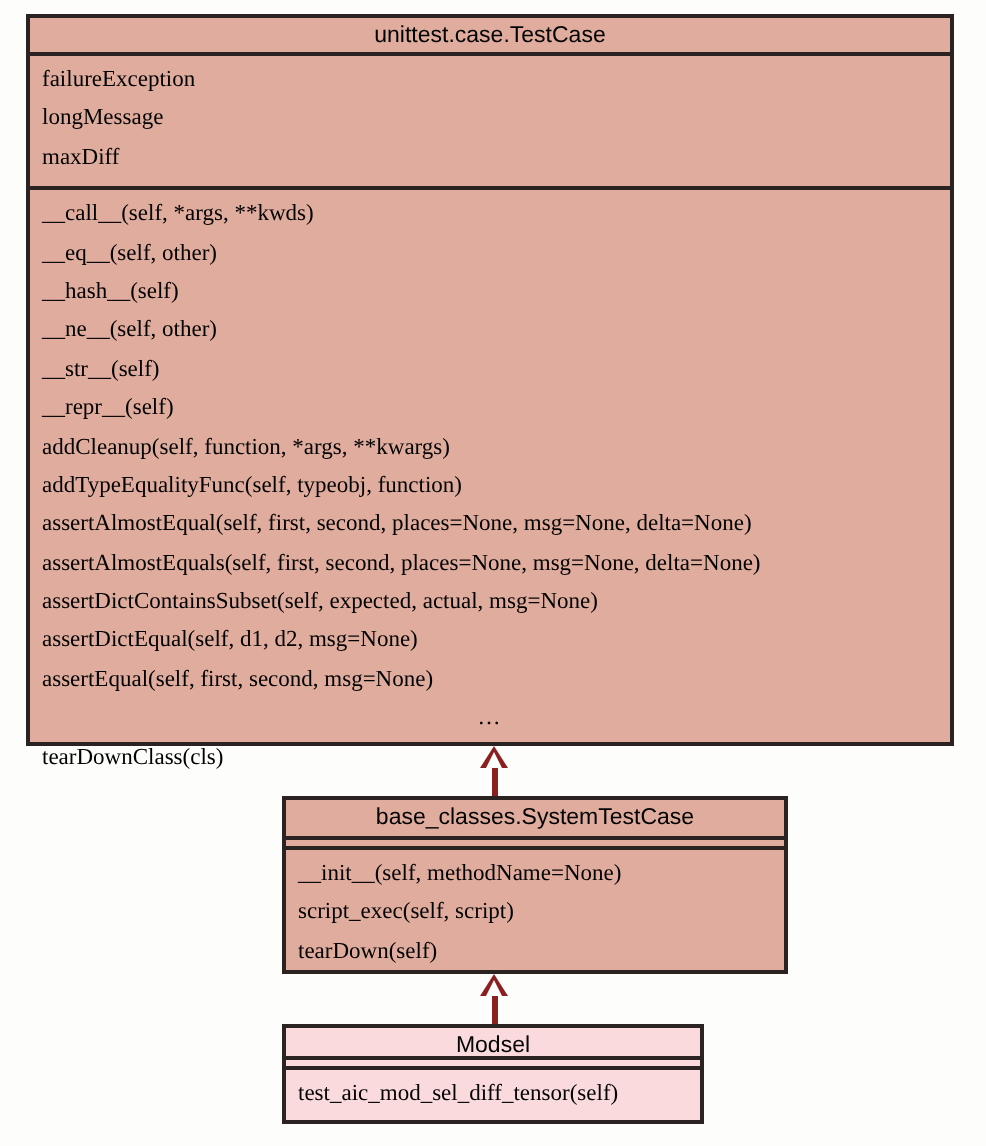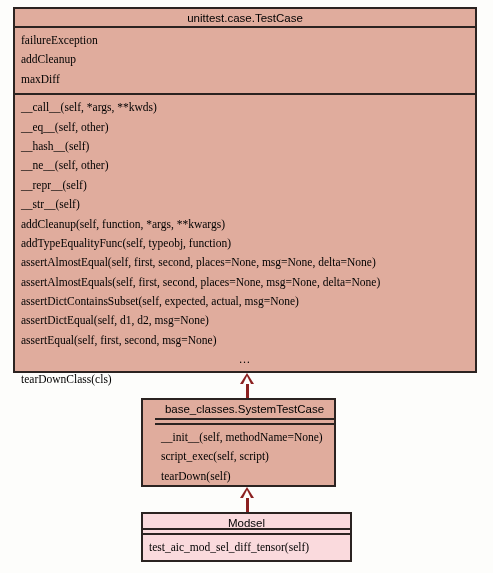--- a/index.html
+++ b/index.html
@@ -82,24 +82,23 @@
     left: 13px;
     top: 7px;
     width: 464px;
     height: 366px;
   }
   #class-testcase .uml-header { height: 19px; }
 
   #class-systemtestcase {
     left: 141px;
     top: 398px;
-    width: 195px;
+    width: 253px;
     height: 89px;
     font-size: 11.5px;
-    padding-left: 12px;
   }
   #class-systemtestcase .uml-header { height: 20px; }
 
   #class-modsel {
     left: 141px;
     top: 512px;
     width: 211px;
     height: 50px;
     background: #fadadd;
   }
@@ -161,31 +160,31 @@
 <body>
 
 <div id="diagram">
 
   <div class="uml-class" id="class-testcase">
 
     <div class="uml-header">unittest.case.TestCase</div>
 
     <div class="uml-compartment">
       <div class="uml-row">failureException</div>
-      <div class="uml-row">addCleanup</div>
+      <div class="uml-row">longMessage</div>
       <div class="uml-row">maxDiff</div>
     </div>
 
     <div class="uml-compartment last">
       <div class="uml-row">__call__(self, *args, **kwds)</div>
       <div class="uml-row">__eq__(self, other)</div>
       <div class="uml-row">__hash__(self)</div>
       <div class="uml-row">__ne__(self, other)</div>
+      <div class="uml-row">__str__(self)</div>
       <div class="uml-row">__repr__(self)</div>
-      <div class="uml-row">__str__(self)</div>
       <div class="uml-row">addCleanup(self, function, *args, **kwargs)</div>
       <div class="uml-row">addTypeEqualityFunc(self, typeobj, function)</div>
       <div class="uml-row">assertAlmostEqual(self, first, second, places=None, msg=None, delta=None)</div>
       <div class="uml-row">assertAlmostEquals(self, first, second, places=None, msg=None, delta=None)</div>
       <div class="uml-row">assertDictContainsSubset(self, expected, actual, msg=None)</div>
       <div class="uml-row">assertDictEqual(self, d1, d2, msg=None)</div>
       <div class="uml-row">assertEqual(self, first, second, msg=None)</div>
       <div class="uml-row ellipsis">…</div>
       <div class="uml-row">tearDownClass(cls)</div>
     </div>

